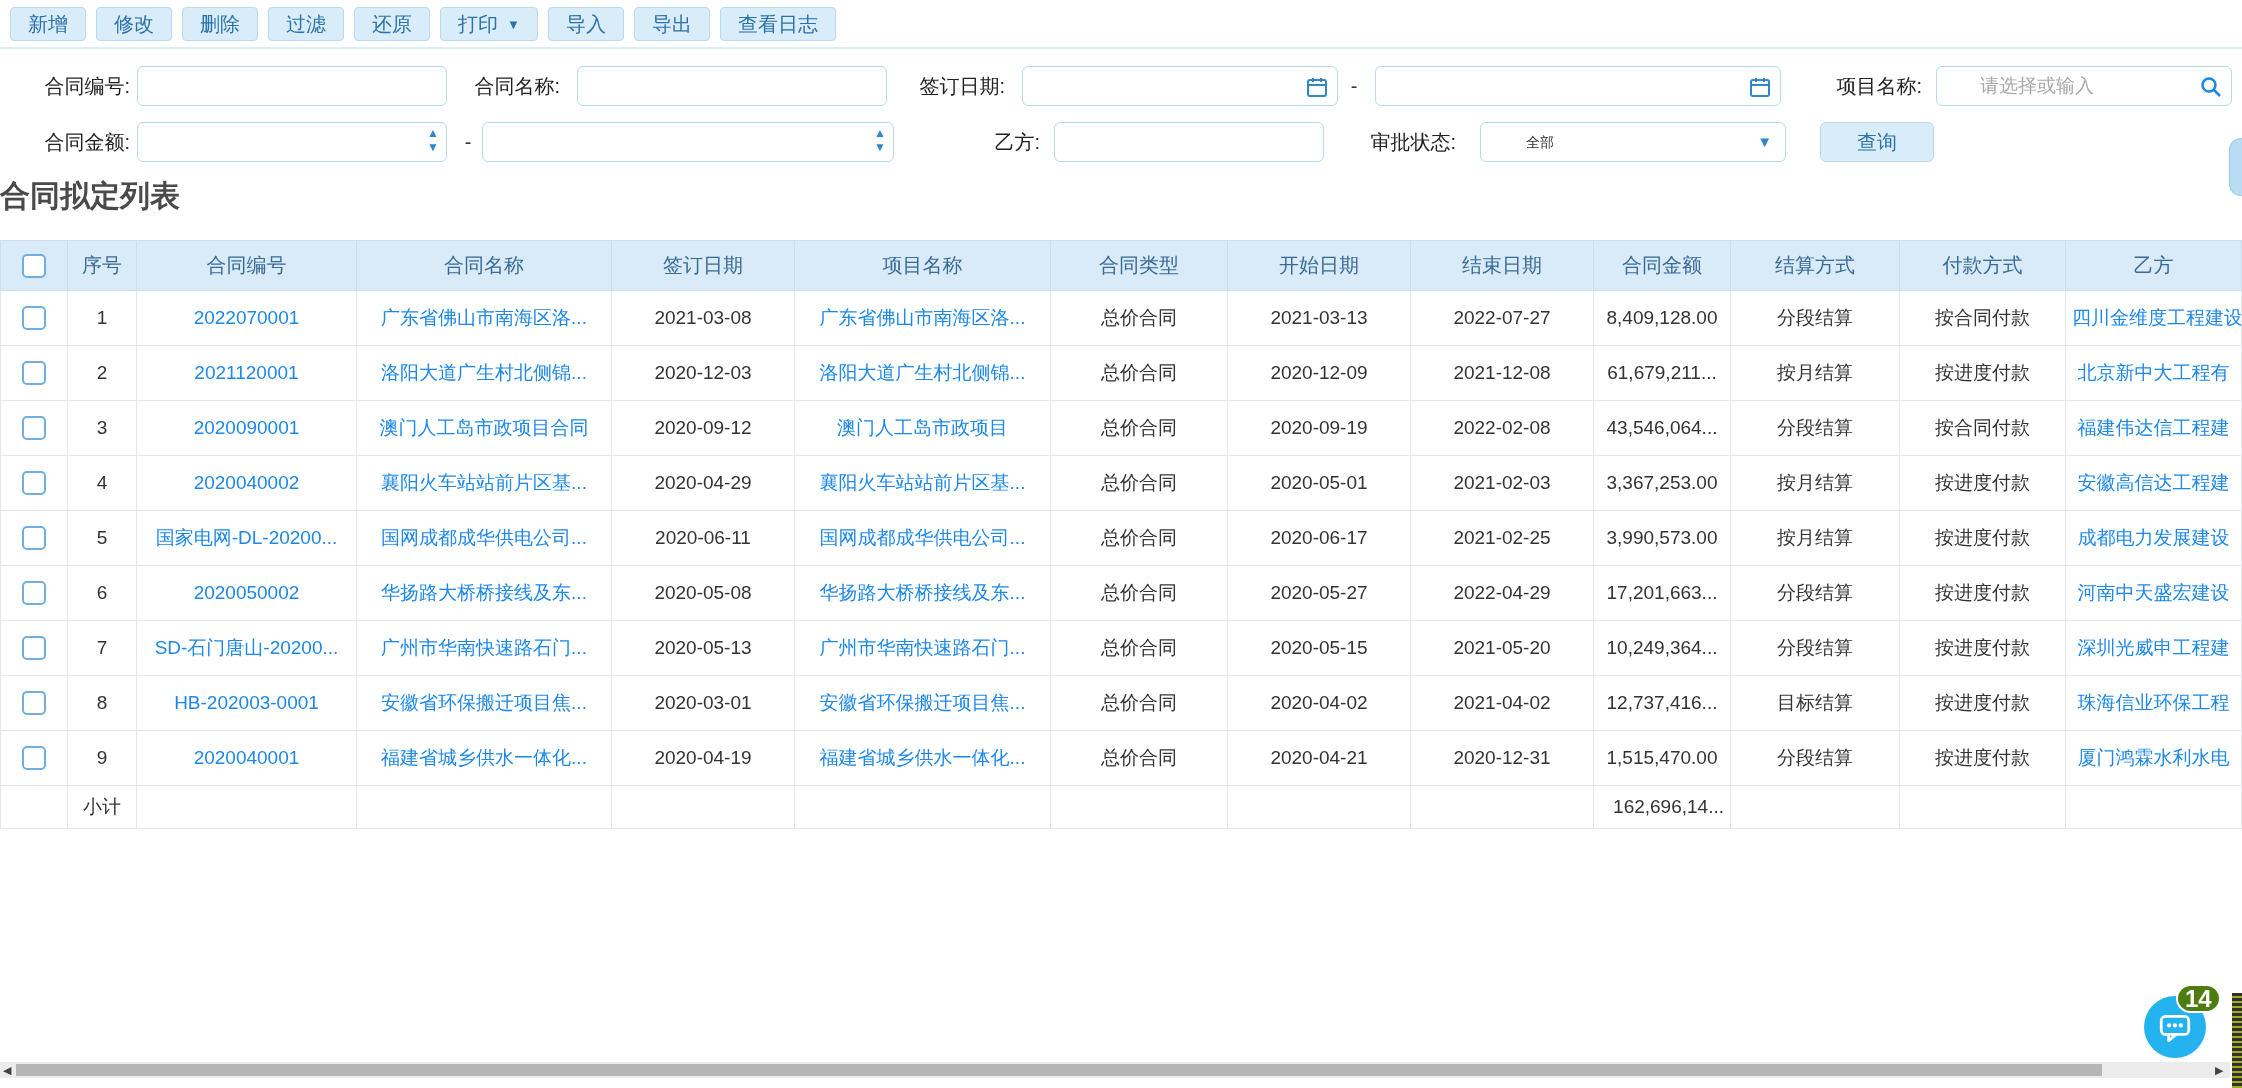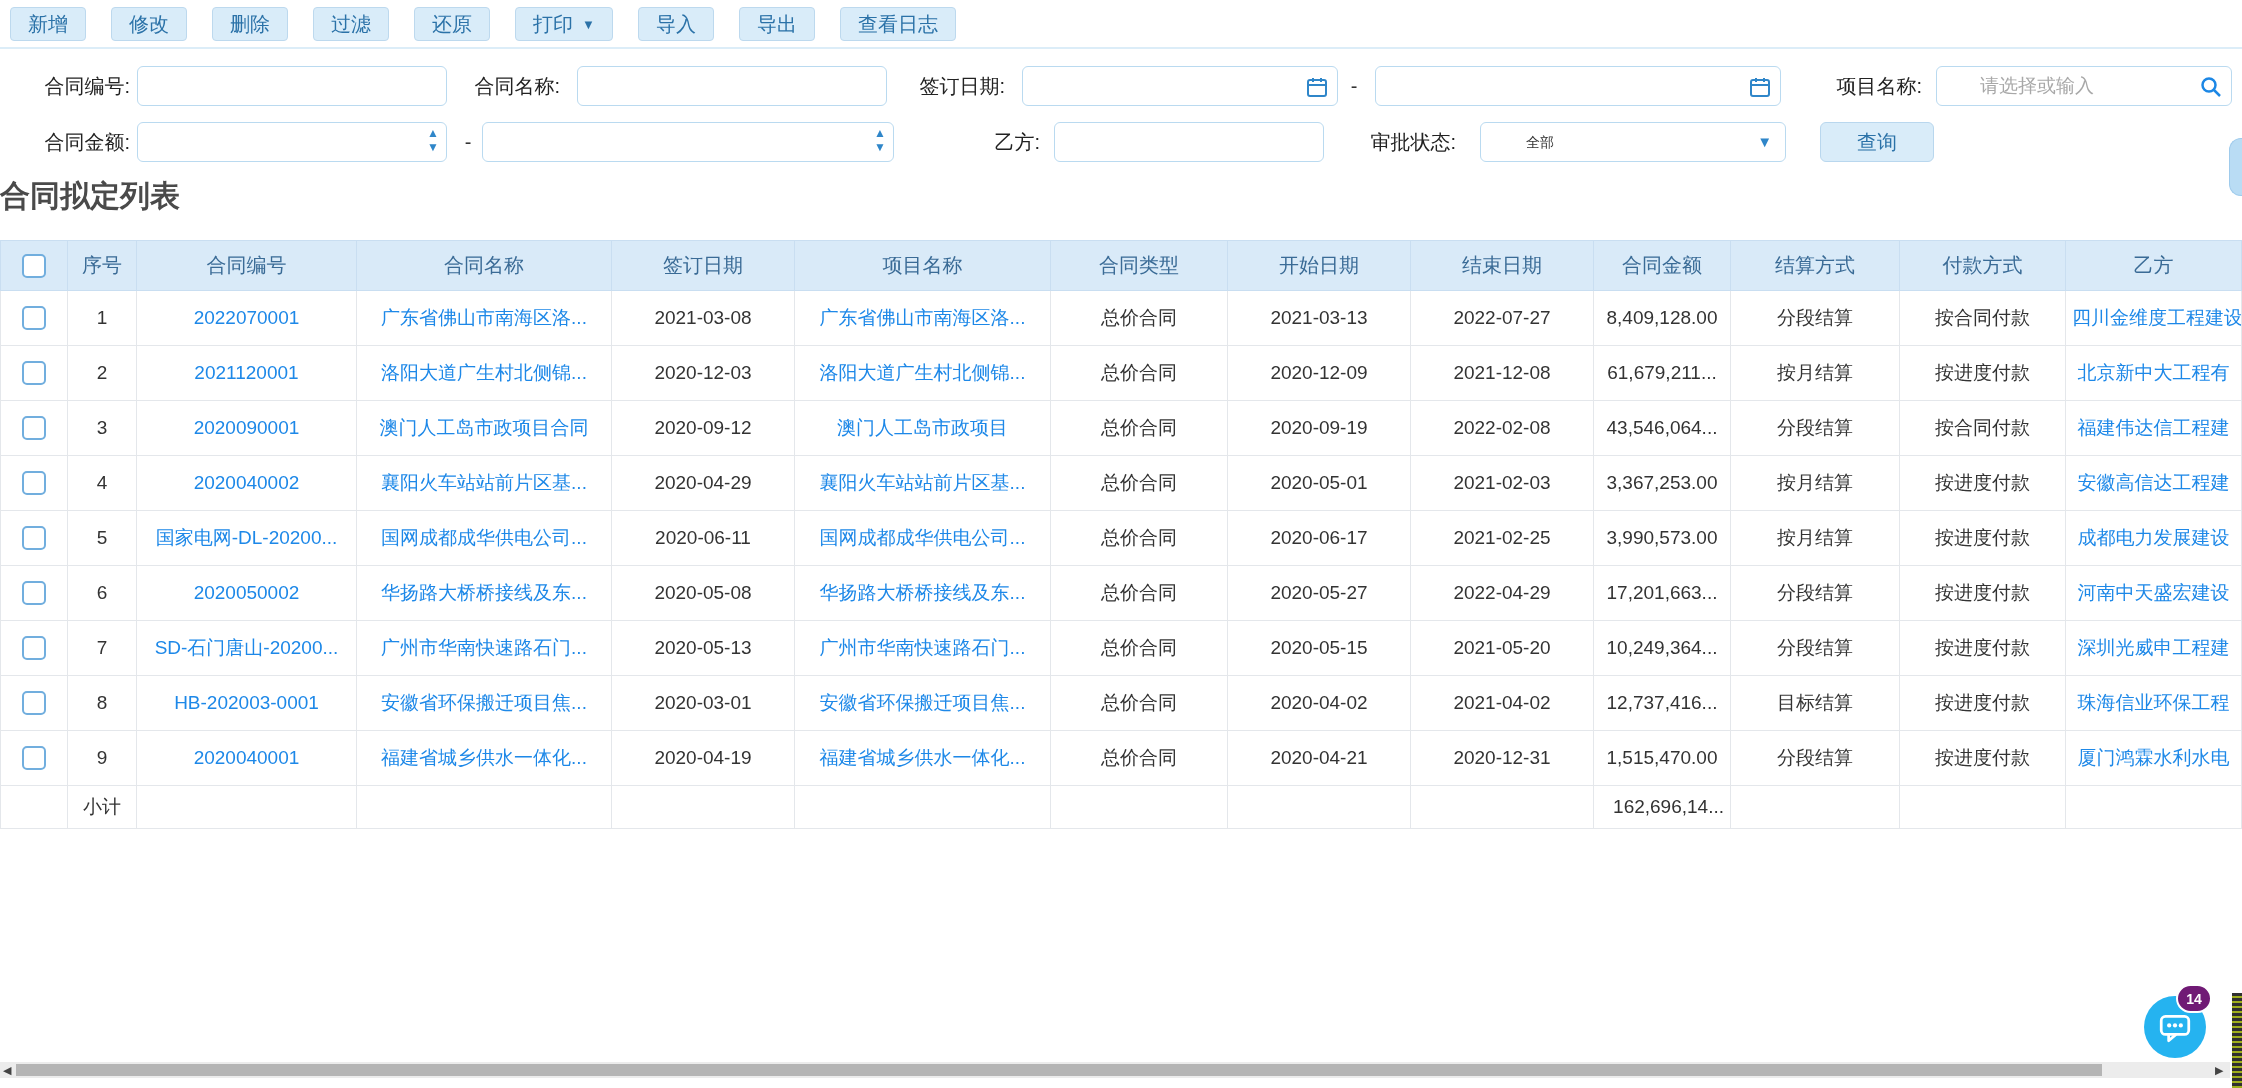--- a/index.html
+++ b/index.html
@@ -8,21 +8,21 @@
     position: relative;
     font-family: "Liberation Sans", "DejaVu Sans", sans-serif;
     background: #ffffff;
     overflow: hidden;
     color: #333;
   }
 
   
   .toolbar {
     position: absolute; top: 0; left: 0; width: 100%; height: 49px;
-    padding: 7px 0 0 10px; display: flex; gap: 25px;
+    padding: 7px 0 0 10px; display: flex; gap: 10px;
     border-bottom: 2px solid #dcedf8; background: #fff;
   }
   .btn {
     height: 34px; padding: 0 17px;
     background: #d9ecf9; border: 1px solid #bdd9ee; border-radius: 4px;
     color: #2b72a8; font-size: 20px; font-family: inherit;
     display: inline-flex; align-items: center; gap: 9px; cursor: pointer;
     white-space: nowrap;
   }
   .caret { font-size: 13px; color: #2b72a8; line-height: 1; }
@@ -90,21 +90,21 @@
   .sum-amount { text-align: right !important; }
 
   
   .chat-fab {
     position: absolute; left: 2144px; top: 996px; width: 62px; height: 62px;
     border-radius: 50%; background: #25b3f0; display: flex; align-items: center;
     justify-content: center; cursor: pointer;
   }
   .chat-badge {
     position: absolute; left: 2176px; top: 984px; min-width: 36px; height: 29px;
-    border-radius: 15px; background: #701a75; color: #fff; font-size: 14px;
+    border-radius: 15px; background: #4d7c0f; color: #fff; font-size: 24px;
     font-weight: bold; display: flex; align-items: center; justify-content: center;
     border: 2px solid #fff; padding: 0 7px; z-index: 5;
   }
 
   
   .hscroll { position: absolute; left: 0; top: 1062px; width: 2230px; height: 16px; background: #ececec; }
   .hscroll-thumb { position: absolute; left: 16px; top: 2px; width: 2086px; height: 12px; background: #b5b5b5; cursor: pointer; }
   .scroll-arrow { position: absolute; top: 0; height: 16px; line-height: 16px; font-size: 11px; color: #444; cursor: pointer; }
   .scroll-arrow.left { left: 3px; } .scroll-arrow.right { left: 2215px; }
   .v-strip {

